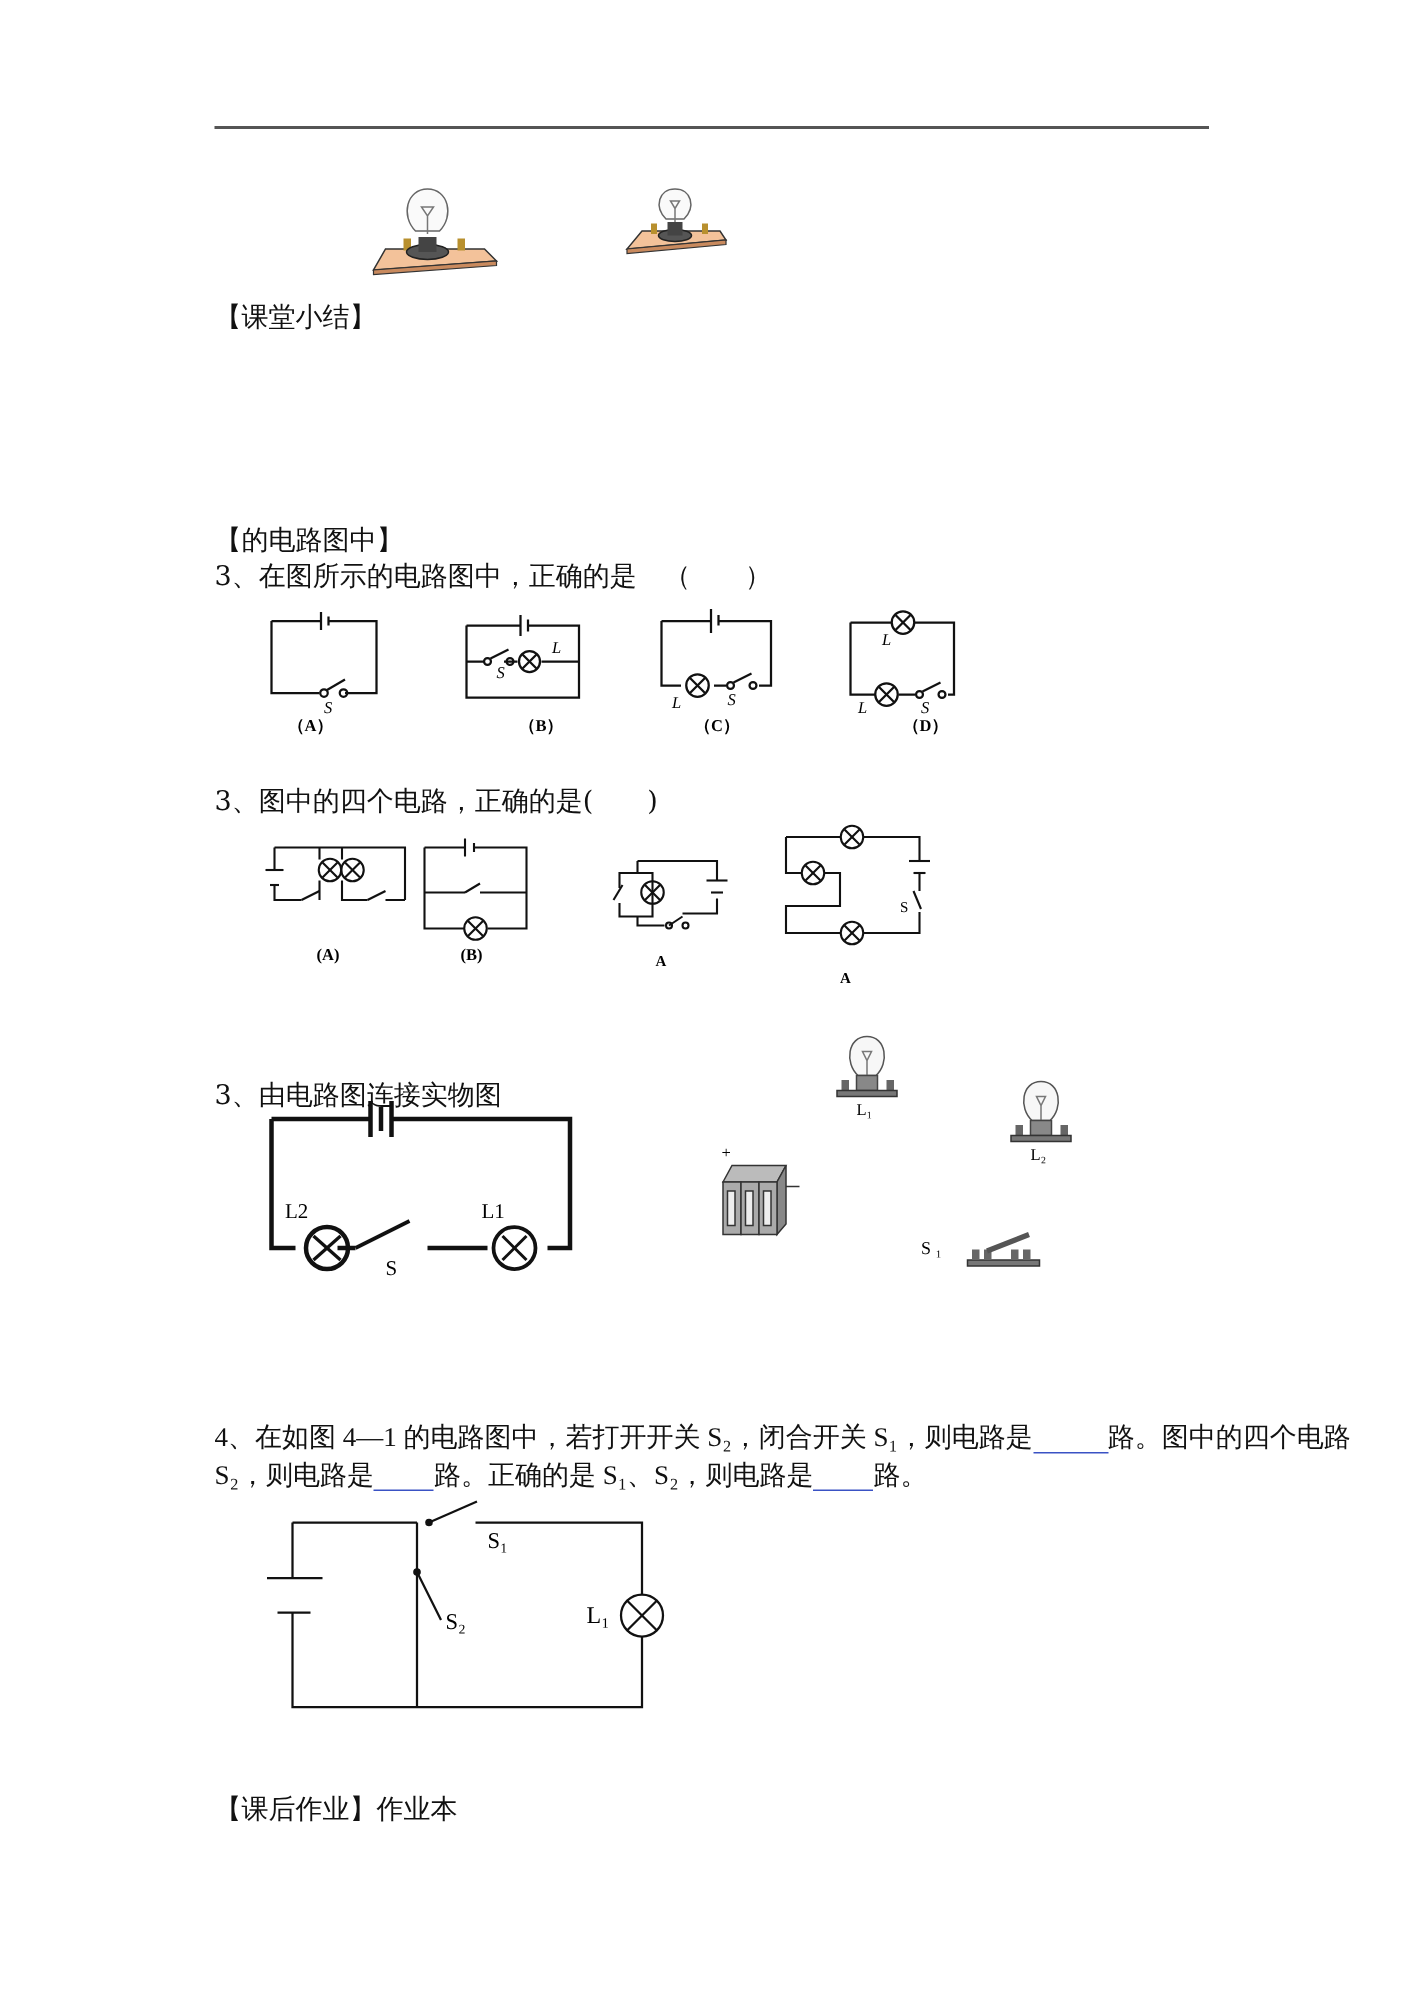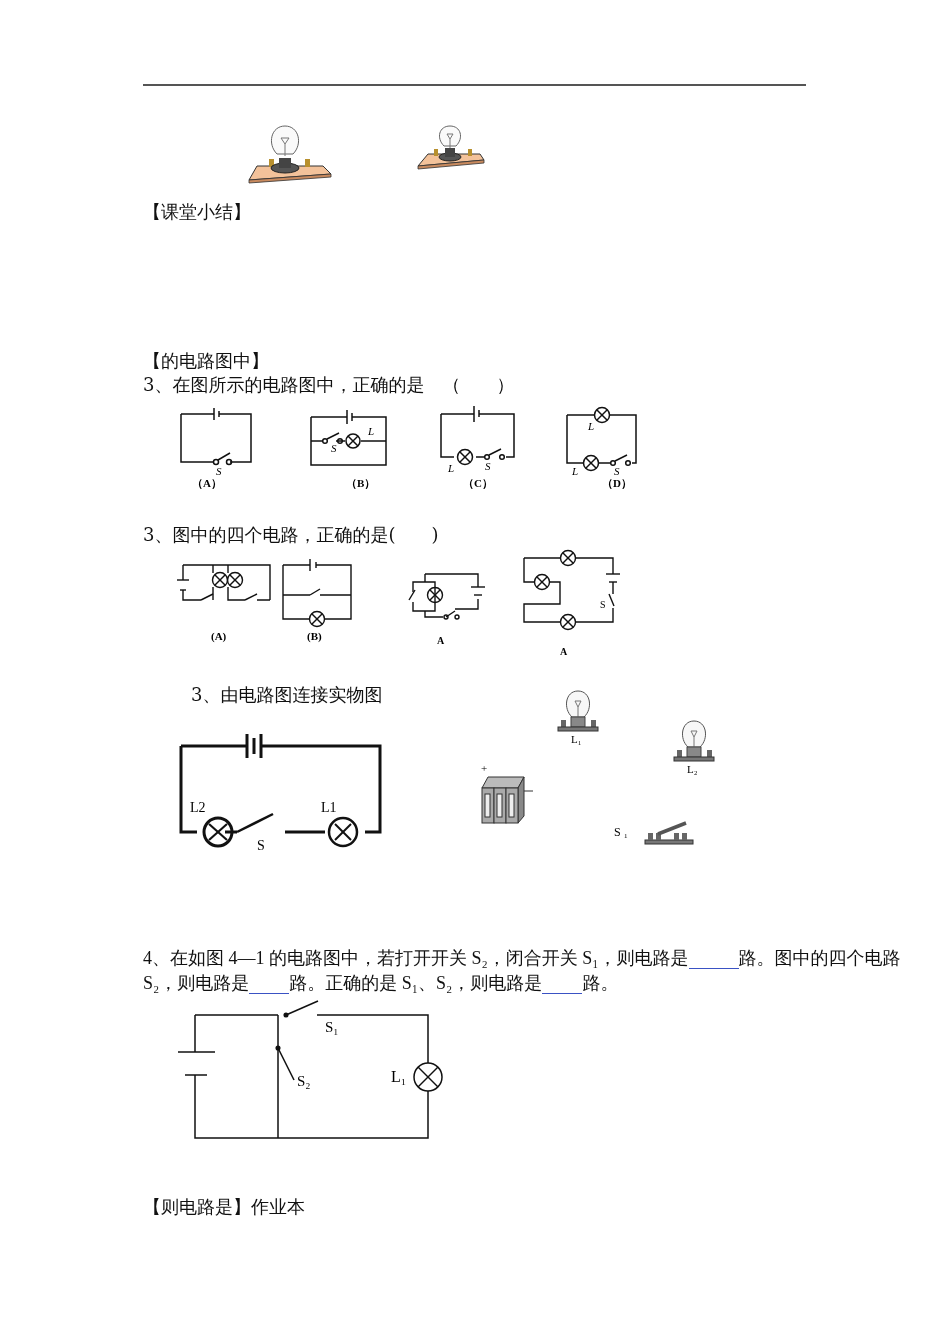--- a/index.html
+++ b/index.html
@@ -168,21 +168,21 @@
       <line x1="27" y1="25" x2="17" y2="35"></line>
     <circle cx="48" cy="70" r="7.5"></circle>
       <line x1="43" y1="65" x2="53" y2="75"></line>
       <line x1="53" y1="65" x2="43" y2="75"></line>
     <line x1="89" y1="42" x2="94" y2="54"></line>
   </g>
   <text x="80" y="56" font-size="10">S</text>
   <text x="40" y="103" font-size="10" font-weight="bold">A</text>
 </svg>
 
-<div class="txt" style="left:143px;top:685px;margin-left:48px;">3、由电路图连接实物图</div>
+<div class="txt" style="left:143px;top:721px;">3、由电路图连接实物图</div>
 
 <svg style="left:175px;top:730px;" width="215" height="125">
   <g stroke="#111" stroke-width="3" fill="none">
     <path d="M6 16 H72 M86 16 H205 V102 H190 M6 16 V102 H22 M50 102 H62 M110 102 H150"></path>
     <line x1="72" y1="4" x2="72" y2="28"></line>
       <line x1="79" y1="8" x2="79" y2="24"></line>
       <line x1="86" y1="4" x2="86" y2="28"></line>
     <line x1="62" y1="102" x2="98" y2="84" stroke-width="2.5"></line>
     <circle cx="43" cy="102" r="14"></circle>
       <line x1="34" y1="94" x2="52" y2="110" stroke-width="2.2"></line>
@@ -259,14 +259,14 @@
     <circle cx="253" cy="77" r="14"></circle>
       <line x1="243" y1="67" x2="263" y2="87"></line>
       <line x1="263" y1="67" x2="243" y2="87"></line>
   </g>
   <text x="150" y="32" font-size="15">S₁</text>
   <text x="122" y="86" font-size="15">S₂</text>
   <text x="216" y="82" font-size="16">L₁</text>
 </svg>
 
 <div class="txt" style="left:143px;top:1197px;font-family:'DejaVu Sans','Liberation Sans',sans-serif;">
-  <span>【则电路是】</span><span>作业本</span>
+  <span>【课后作业】</span><span>作业本</span>
 </div>
 
 </body></html>

